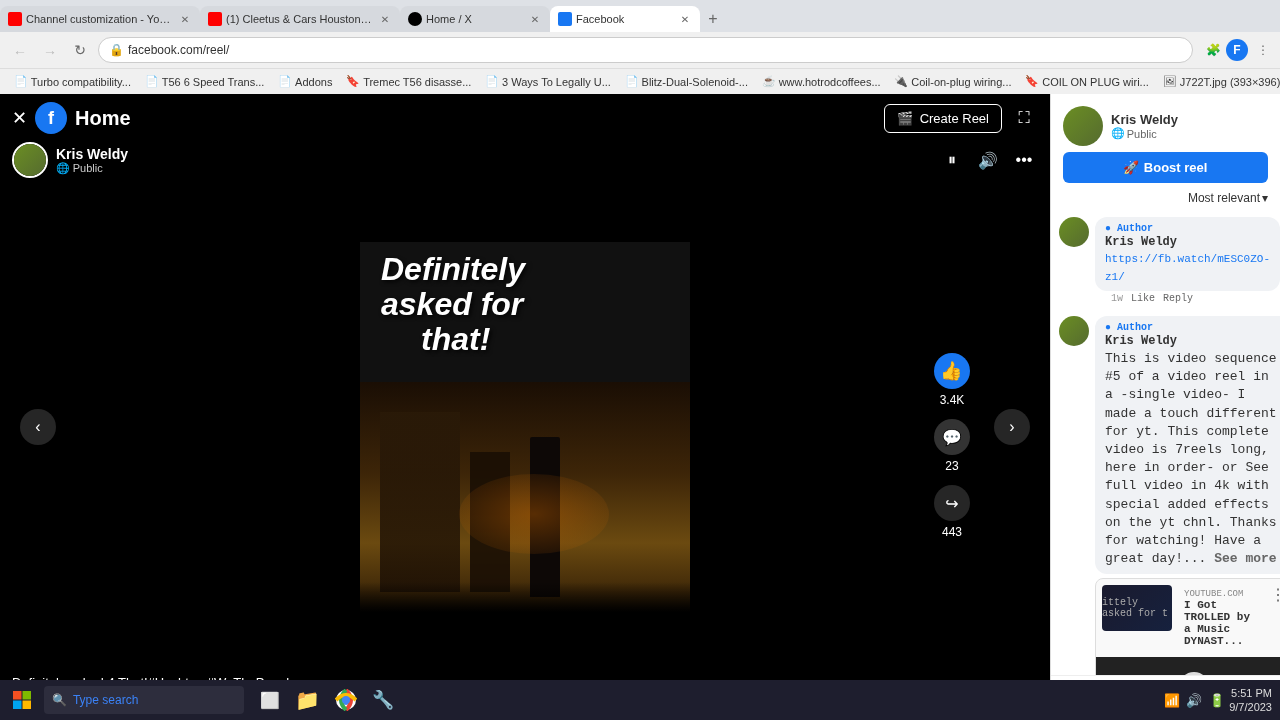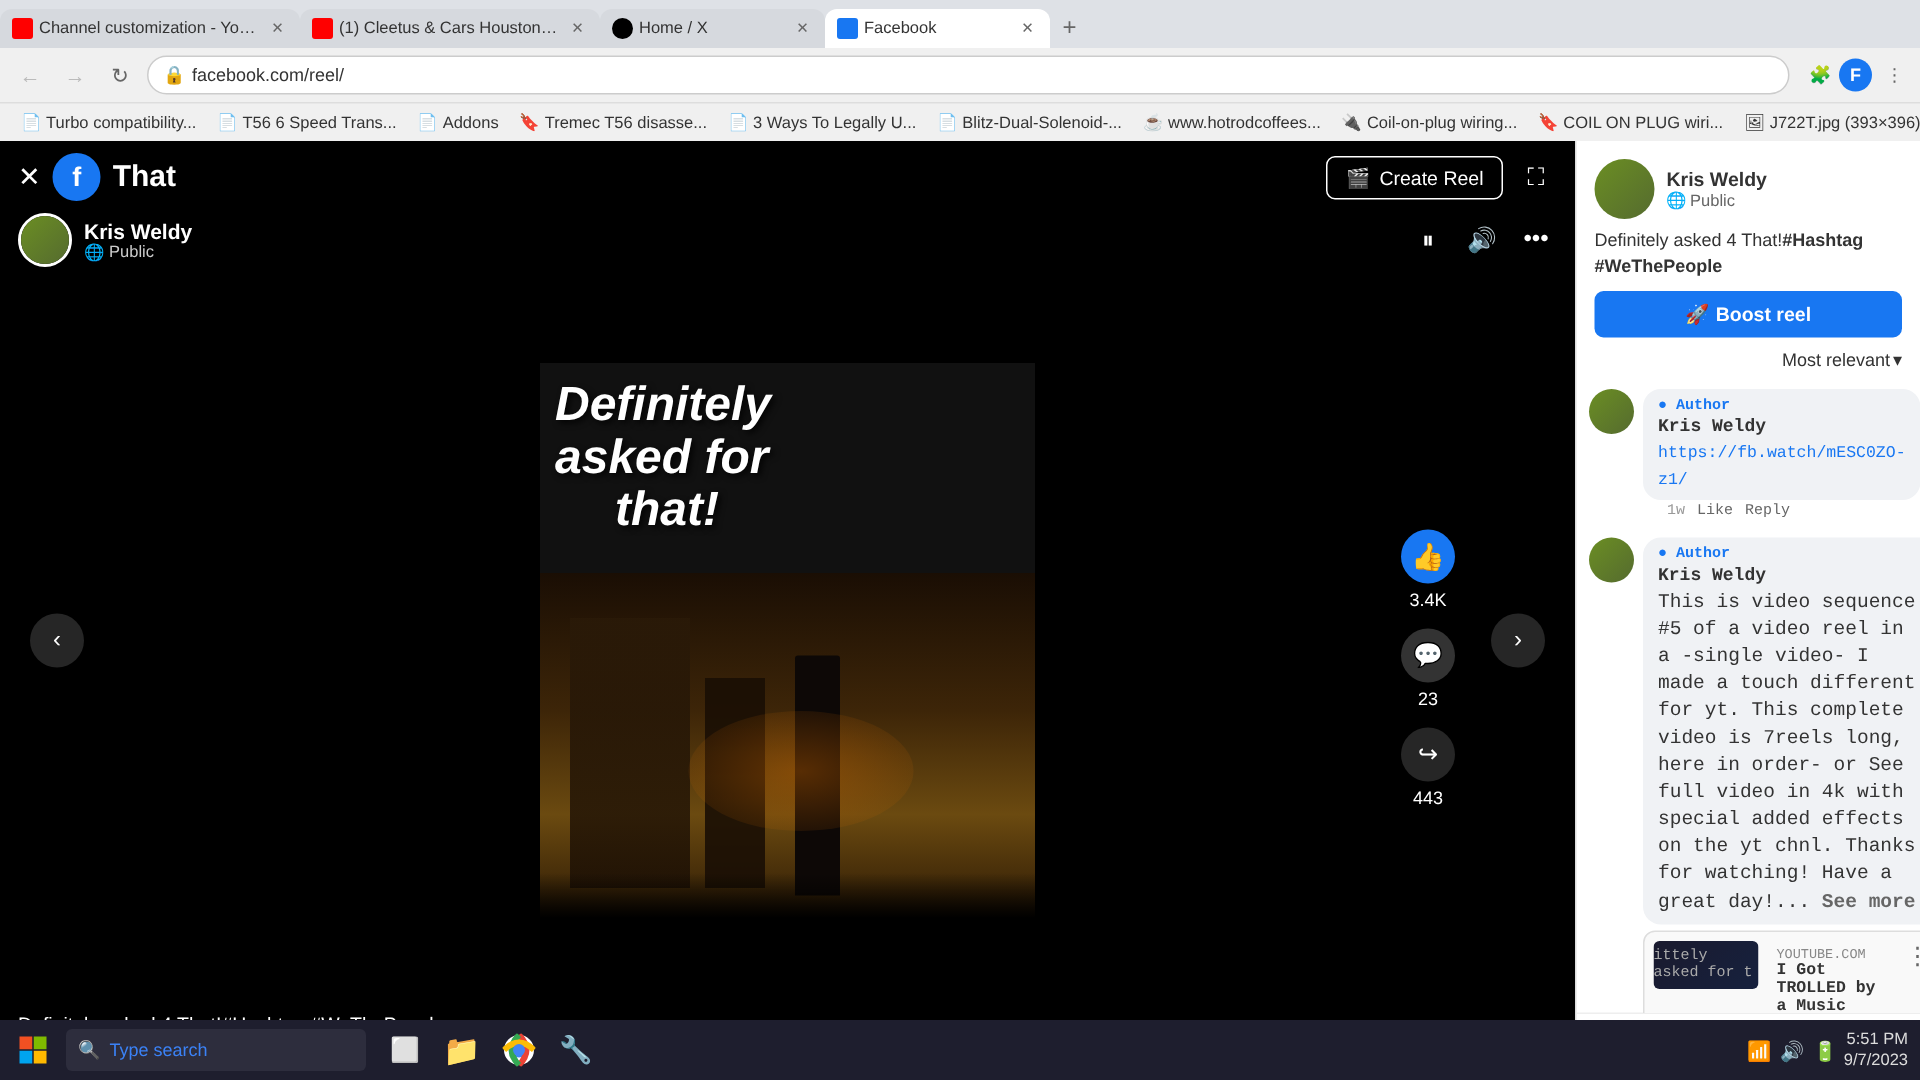--- a/index.html
+++ b/index.html
@@ -48,21 +48,21 @@
     .author-avatar { width: 36px; height: 36px; border-radius: 50%; background: linear-gradient(135deg, #a0522d, #8b4513); overflow: hidden; border: 2px solid #fff; }
     .author-avatar-img { width: 100%; height: 100%; background: linear-gradient(135deg, #6b8e23, #556b2f); }
     .author-name { color: #fff; font-weight: bold; font-size: 14px; }
     .author-public { color: #ccc; font-size: 11px; display: flex; align-items: center; gap: 3px; }
     .reel-controls { display: flex; align-items: center; gap: 8px; }
     .reel-ctrl-btn { color: #fff; font-size: 16px; cursor: pointer; width: 28px; height: 28px; display: flex; align-items: center; justify-content: center; }
 
     
     .reel-video-area { flex: 1; position: relative; display: flex; align-items: center; justify-content: center; }
     .reel-video-content { position: relative; width: 330px; height: 370px; background: #111; overflow: hidden; }
-    .reel-text-overlay { position: absolute; top: 10px; left: 10px; right: 10px; z-index: 5; }
+    .reel-text-overlay { position: absolute; top: 10px; left: 21px; right: 10px; z-index: 5; }
     .reel-title-text { font-size: 32px; font-weight: 900; color: #fff; font-style: italic; line-height: 1.1; font-family: Impact, Arial Black, sans-serif; text-shadow: 2px 2px 4px rgba(0,0,0,0.8); }
     .reel-video-scene { width: 100%; height: 230px; background: linear-gradient(180deg, #2a1a0a 0%, #4a3010 30%, #8b6914 60%, #1a1a2e 100%); position: absolute; bottom: 0; left: 0; display: flex; align-items: flex-end; justify-content: center; overflow: hidden; }
     .scene-silhouette { width: 100%; height: 100%; position: relative; }
     .scene-bg { position: absolute; inset: 0; background: linear-gradient(180deg, #1a0e04 0%, #3d2508 40%, #6b4a10 70%, #2d1a05 100%); }
 
     
     .reel-nav-prev { position: absolute; left: 20px; top: 50%; transform: translateY(-50%); width: 36px; height: 36px; background: rgba(255,255,255,0.15); border-radius: 50%; display: flex; align-items: center; justify-content: center; cursor: pointer; color: #fff; font-size: 16px; border: none; }
     .reel-nav-next { position: absolute; right: 20px; top: 50%; transform: translateY(-50%); width: 36px; height: 36px; background: rgba(255,255,255,0.15); border-radius: 50%; display: flex; align-items: center; justify-content: center; cursor: pointer; color: #fff; font-size: 16px; border: none; }
 
     
@@ -220,21 +220,21 @@
 </div>
 
 <div class="main-content">
 
   <div class="reel-player">
 
     <div class="reel-topbar">
       <div class="fb-reels-logo">
         <span class="fb-close-btn">✕</span>
         <div class="fb-icon-circle">f</div>
-        <span class="reels-title">That</span>
+        <span class="reels-title">Home</span>
       </div>
       <div class="reel-topbar-right">
         <button class="create-reel-btn">
           <span>🎬</span>
           <span>Create Reel</span>
         </button>
         <div class="fullscreen-btn">⛶</div>
       </div>
     </div>
 
@@ -319,24 +319,20 @@
       <div class="rp-avatar"></div>
       <div>
         <div class="rp-author-name">Kris Weldy</div>
         <div class="rp-public">
           <span>🌐</span>
           <span>Public</span>
         </div>
       </div>
     </div>
 
-    <div class="rp-description">
-      <span>Definitely asked 4 That!</span><span class="hashtag">#Hashtag</span><br>
-      <span class="hashtag">#WeThePeople</span>
-    </div>
 
     <button class="boost-btn">
       <span>🚀</span>
       <span>Boost reel</span>
     </button>
 
     <div class="most-relevant">
       <span>Most relevant</span>
       <span>▾</span>
     </div>
@@ -363,21 +359,21 @@
         <div class="comment-avatar kris"></div>
         <div style="flex:1;">
           <div class="comment-bubble">
             <div class="comment-author-tag">● Author</div>
             <div class="comment-author-name">Kris Weldy</div>
             <div class="comment-text">This is video sequence #5 of a video reel in a -single video- I made a touch different for yt. This complete video is 7reels long, here in order- or See full video in 4k with special added effects on the yt chnl. Thanks for watching! Have a great day!... <span style="cursor:pointer;font-weight:bold;color:#666;">See more</span></div>
           </div>
 
           <div class="youtube-preview">
             <div style="display:flex;align-items:flex-start;padding:6px;gap:6px;">
-              <div class="yt-thumbnail" style="width:70px;height:32px;flex-shrink:0;border-radius:4px;">
+              <div class="yt-thumbnail" style="width:70px;height:46px;flex-shrink:0;border-radius:4px;">
                 <div style="width:100%;height:100%;background:linear-gradient(135deg,#1a1a2e,#16213e);display:flex;align-items:center;justify-content:center;">
                   <div style="font-size:10px;color:#aaa;">ittely asked for t</div>
                 </div>
                 <div style="position:absolute;"></div>
               </div>
               <div class="yt-info">
                 <div class="yt-source">YOUTUBE.COM</div>
                 <div class="yt-title">I Got TROLLED by a Music DYNAST...</div>
               </div>
               <div style="margin-left:auto;color:#666;cursor:pointer;">⋮</div>

